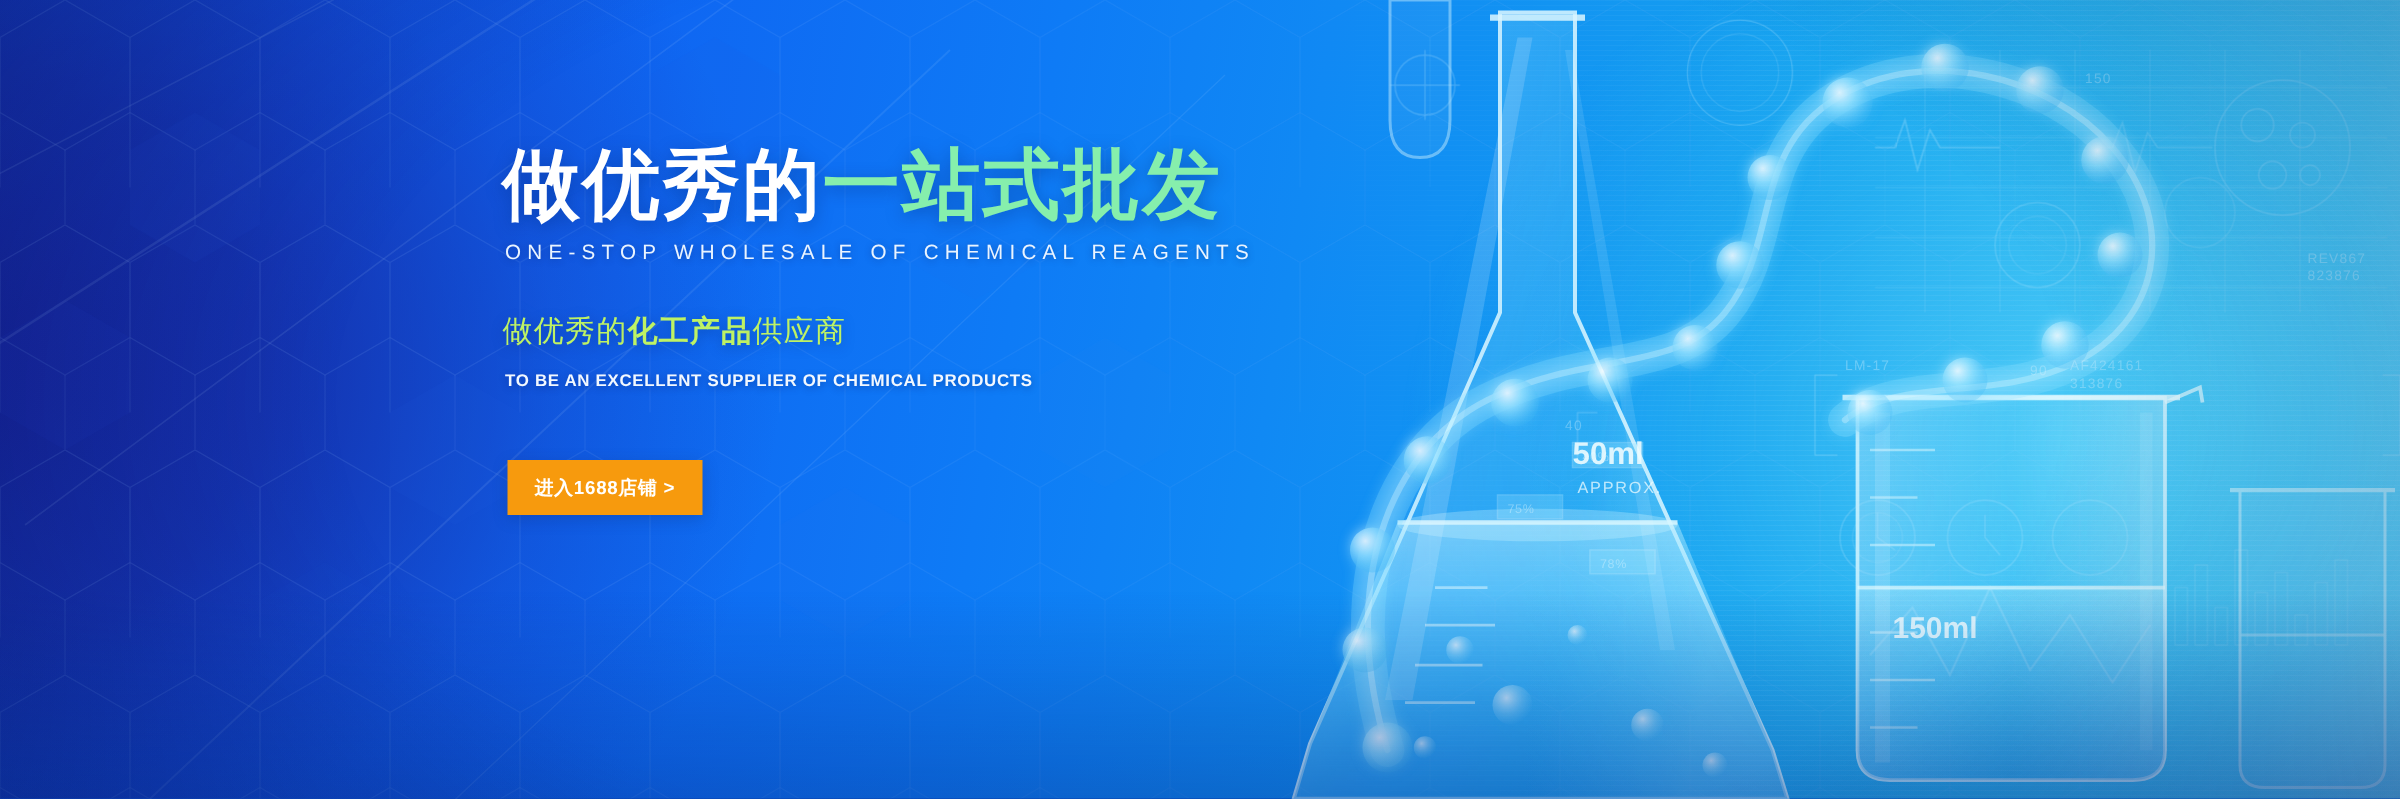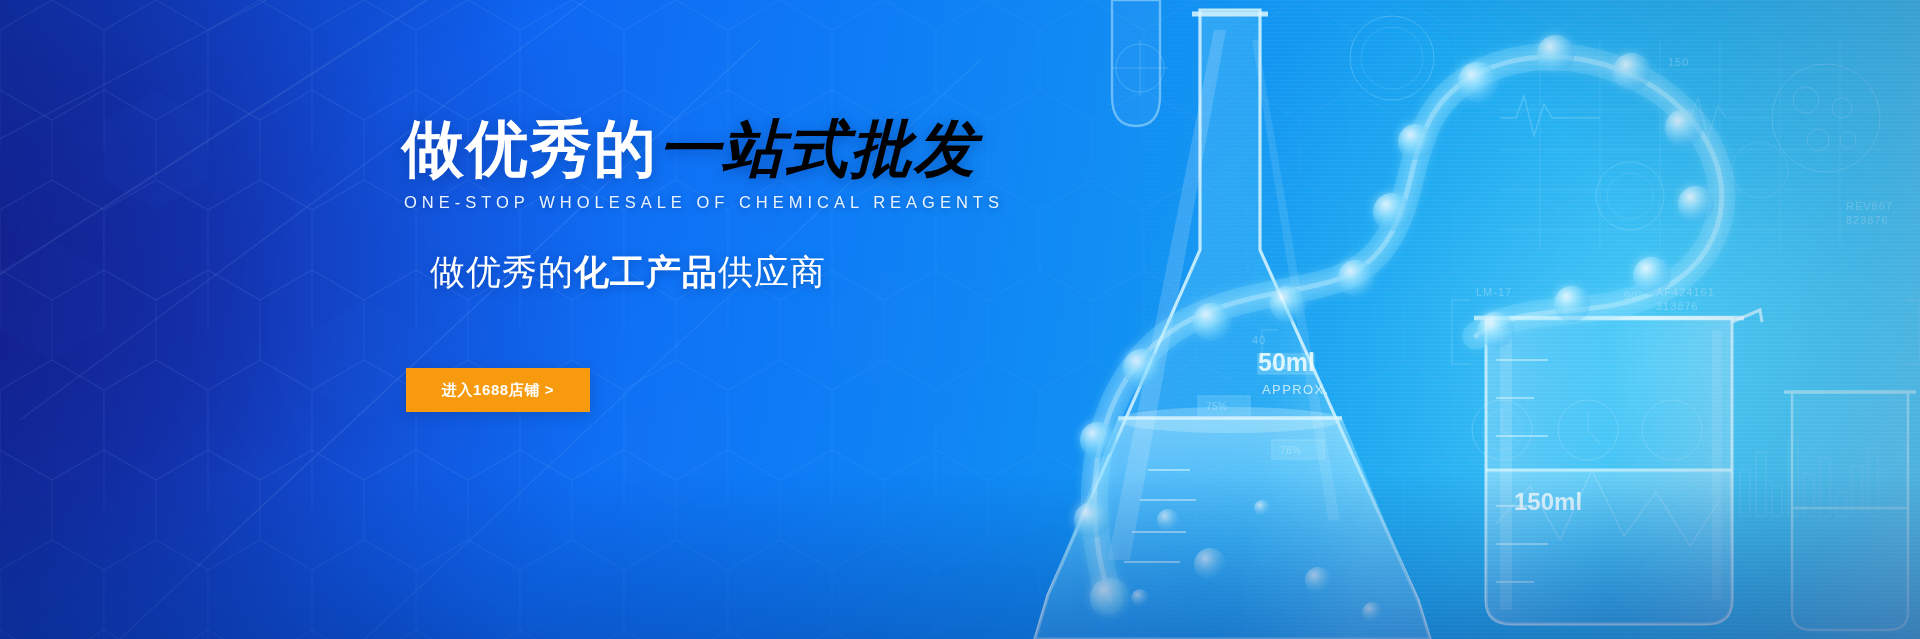--- a/index.html
+++ b/index.html
@@ -58,45 +58,44 @@
 
   
   #content{position:absolute;left:0;top:0;width:1920px;height:639px;}
 
   #headline{
     position:absolute;left:402px;top:118px;white-space:nowrap;
     font-size:62px;font-weight:bold;letter-spacing:2px;line-height:1;
     text-shadow:0 3px 14px rgba(6,40,120,.40);
   }
   #headline .w{color:#ffffff;}
-  #headline .o{color:#000000;font-style:italic;}
+  #headline .o{color:#86efac;}
 
   #headline-en{
     position:absolute;left:404px;top:193px;white-space:nowrap;
     color:#eaf4ff;font-size:16.5px;font-weight:normal;letter-spacing:5.0px;
     text-shadow:0 1px 6px rgba(6,40,120,.45);
   }
 
   #tagline{
     position:absolute;left:402px;top:254px;white-space:nowrap;
-    font-size:35px;line-height:1;color:#ffffff;letter-spacing:1px;
+    font-size:24px;line-height:1;color:#bef264;letter-spacing:1px;
     text-shadow:0 2px 10px rgba(6,40,120,.40);
-    margin-left:28px;
   }
   #tagline .thin{font-weight:300;}
   #tagline .bold{font-weight:bold;}
 
   #tagline-en{
     position:absolute;left:404px;top:297px;white-space:nowrap;
     color:#f2f8ff;font-size:13.5px;font-weight:bold;letter-spacing:.55px;
     text-shadow:0 1px 6px rgba(6,40,120,.45);
   }
 
   #cta{
-    position:absolute;left:406px;top:368px;width:184px;height:44px;
+    position:absolute;left:406px;top:368px;width:156px;height:44px;
     background:#f79a0d;border:none;cursor:pointer;padding:0;
     display:flex;align-items:center;justify-content:center;
     box-shadow:0 3px 12px rgba(10,45,120,.28);
   }
   #cta-label{
     color:#ffffff;font-size:15px;font-weight:bold;letter-spacing:.6px;
     font-family:"Liberation Sans","DejaVu Sans",sans-serif;
   }
 </style>
 </head>
@@ -393,19 +392,20 @@
     <div id="headline">
       <span class="w">做优秀的</span><span class="o">一站式批发</span>
     </div>
 
     <div id="headline-en">ONE-STOP WHOLESALE OF CHEMICAL REAGENTS</div>
 
     <div id="tagline">
       <span class="thin">做优秀的</span><span class="bold">化工产品</span><span class="thin">供应商</span>
     </div>
 
+    <div id="tagline-en">TO BE AN EXCELLENT SUPPLIER OF CHEMICAL PRODUCTS</div>
 
     <button id="cta">
       <span id="cta-label">进入1688店铺 &gt;</span>
     </button>
 
   </div>
 </div>
 
 </body></html>

